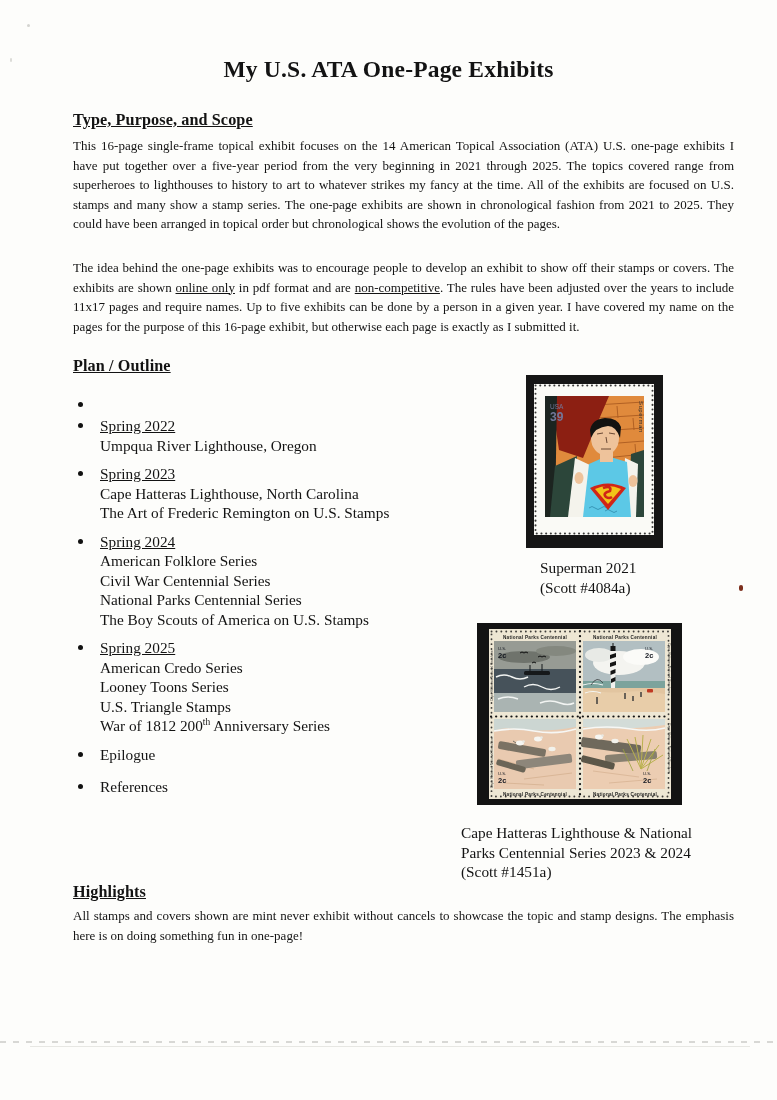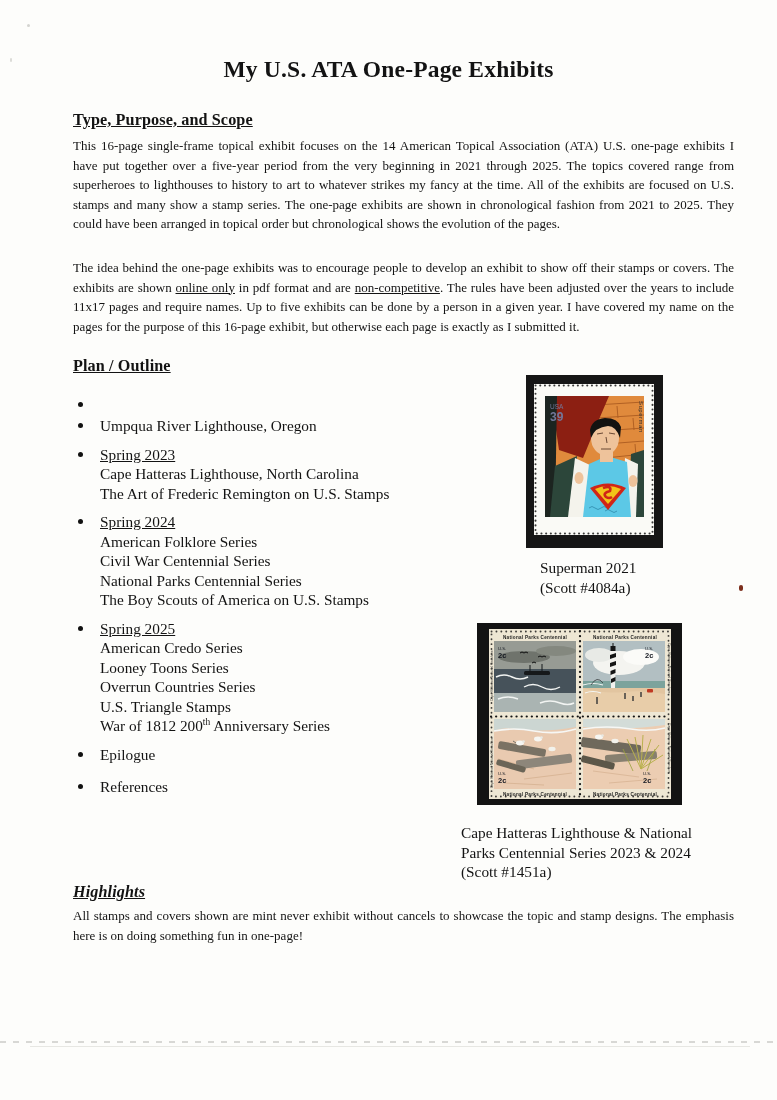--- a/index.html
+++ b/index.html
@@ -13,21 +13,21 @@
   #page-title{
     top:56px;left:0;width:777px;text-align:center;
     font-size:23.5px;font-weight:bold;letter-spacing:.2px;
   }
   .sec-head{
     font-size:16.2px;font-weight:bold;text-decoration:underline;
     letter-spacing:.1px;
   }
   #scope-head{top:111px;left:73px;}
   #plan-head{top:357px;left:73px;}
-  #highlights-head{top:883px;left:73px;font-style:italic;}
+  #highlights-head{top:883px;left:73px;}
   .body-par{
     width:661px;left:73px;text-align:justify;
     font-size:13px;line-height:19.5px;
   }
   #scope-para1{top:136px;}
   #scope-para2{top:258px;}
   #highlights-para{top:906px;}
   .ul{text-decoration:underline;}
   sup{font-size:.62em;line-height:0;}
   
@@ -66,20 +66,21 @@
 <div id="scope-para2" class="abs body-par"><span>The idea behind the one-page exhibits was to encourage people to develop an exhibit to show off their stamps or covers.  The exhibits are shown </span><span class="ul">online only</span><span> in pdf format and are </span><span class="ul">non-competitive</span><span>.  The rules have been adjusted over the years to include 11x17 pages and require names.  Up to five exhibits can be done by a person in a given year.  I have covered my name on the pages for the purpose of this 16-page exhibit, but otherwise each page is exactly as I submitted it.</span></div>
 
 <div id="plan-head" class="abs sec-head">Plan / Outline</div>
 <div id="plan-list" class="abs">
     <div class="plan-item">
       <span class="bullet"></span>
     </div>
     <div class="plan-item">
       <span class="bullet"></span>
       <div class="plan-text">
+        <div class="plan-title ul">Spring 2022</div>
         <div class="plan-line"><span>Umpqua River Lighthouse, Oregon</span></div>
       </div>
     </div>
     <div class="plan-item">
       <span class="bullet"></span>
       <div class="plan-text">
         <div class="plan-title ul">Spring 2023</div>
         <div class="plan-line"><span>Cape Hatteras Lighthouse, North Carolina</span></div>
         <div class="plan-line"><span>The Art of Frederic Remington on U.S. Stamps</span></div>
       </div>
@@ -93,21 +94,20 @@
         <div class="plan-line"><span>National Parks Centennial Series</span></div>
         <div class="plan-line"><span>The Boy Scouts of America on U.S. Stamps</span></div>
       </div>
     </div>
     <div class="plan-item">
       <span class="bullet"></span>
       <div class="plan-text">
         <div class="plan-title ul">Spring 2025</div>
         <div class="plan-line"><span>American Credo Series</span></div>
         <div class="plan-line"><span>Looney Toons Series</span></div>
-        <div class="plan-line"><span>Overrun Countries Series</span></div>
         <div class="plan-line"><span>U.S. Triangle Stamps</span></div>
         <div class="plan-line"><span>War of 1812 200</span><sup>th</sup><span> Anniversary Series</span></div>
       </div>
     </div>
     <div class="plan-item lone">
       <span class="bullet"></span>
       <div class="plan-text">
         <div class="plan-title">Epilogue</div>
       </div>
     </div>

